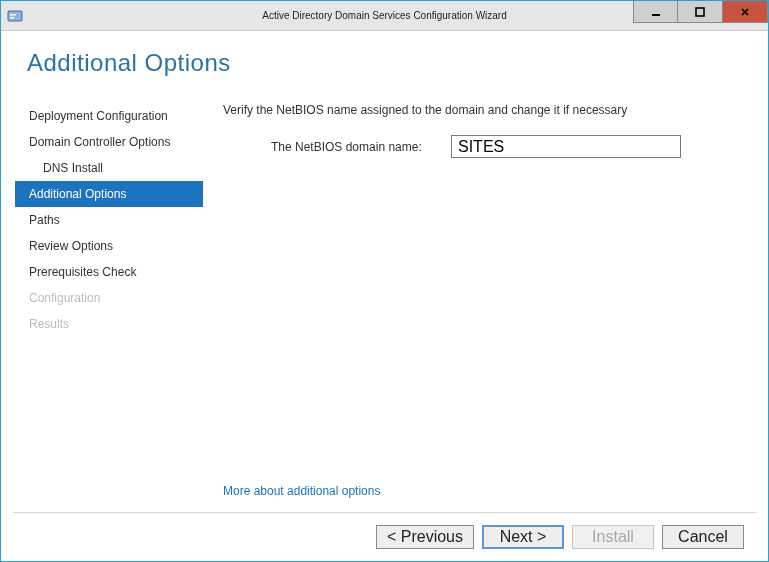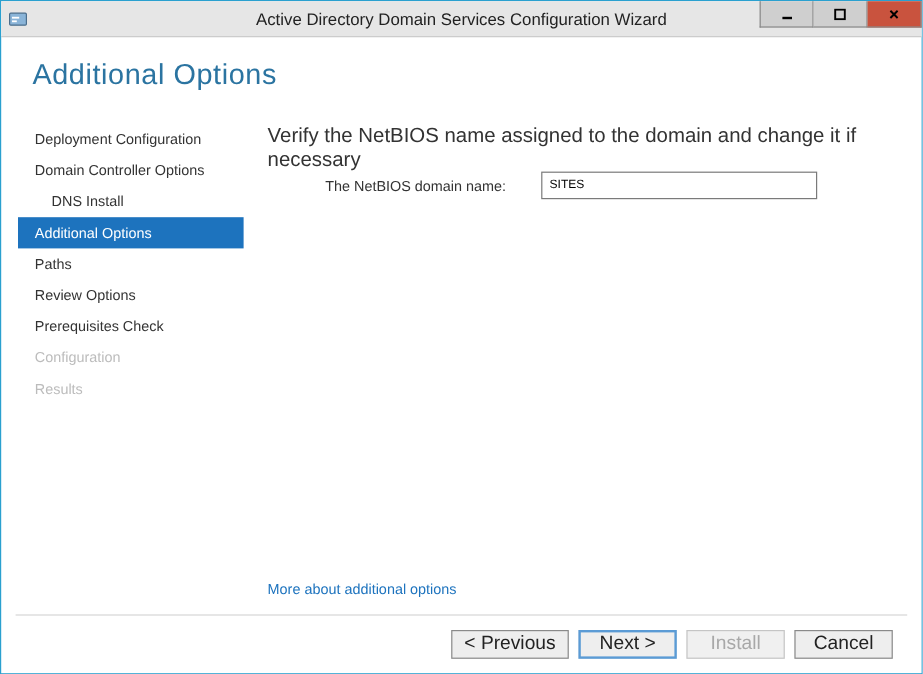--- a/index.html
+++ b/index.html
@@ -35,21 +35,21 @@
     margin-left: 6px;
     display: inline-flex;
     align-items: center;
     justify-content: center;
   }
   .title-text {
     position: absolute;
     left: 0;
     right: 0;
     text-align: center;
-    font-size: 14px;
+    font-size: 10px;
     color: #222;
     pointer-events: none;
   }
   .window-controls {
     margin-left: auto;
     display: flex;
     height: 100%;
   }
   .win-btn {
     width: 45px;
@@ -122,41 +122,42 @@
     cursor: default;
   }
   .main-pane {
     flex: 1;
     padding: 6px 10px 0 20px;
     display: flex;
     flex-direction: column;
     position: relative;
   }
   .instr {
-    font-size: 17px;
-    color: #333;
+    font-size: 12px;
+    color: #333;
+    margin-bottom: 18px;
   }
   .form-row {
     display: flex;
     align-items: center;
     gap: 0;
     margin-left: 48px;
   }
   .form-label {
     width: 180px;
     font-size: 12px;
     color: #333;
   }
   .text-input {
     width: 230px;
     height: 23px;
     border: 1px solid #7a7a7a;
     padding: 2px 6px;
     font-family: inherit;
-    font-size: 10px;
+    font-size: 16px;
     outline: none;
   }
   .more-link {
     color: #1d73be;
     font-size: 12px;
     cursor: pointer;
     position: absolute;
     bottom: 14px;
     left: 20px;
   }

